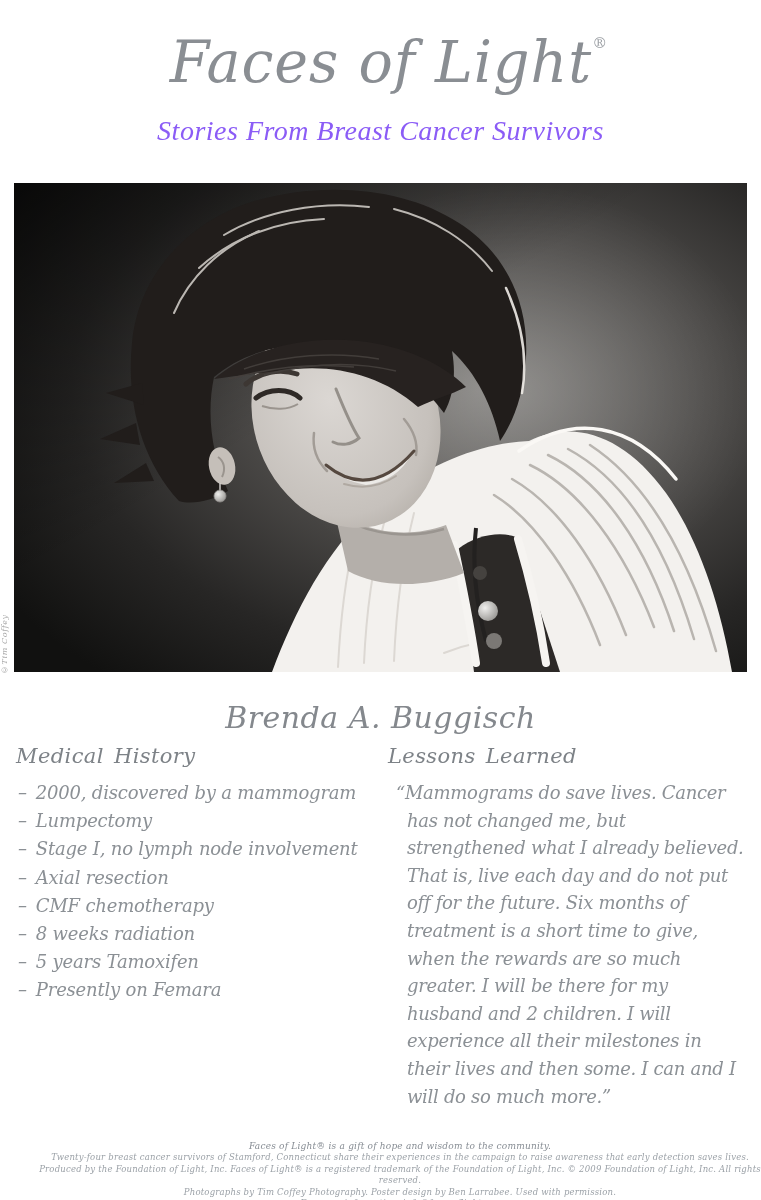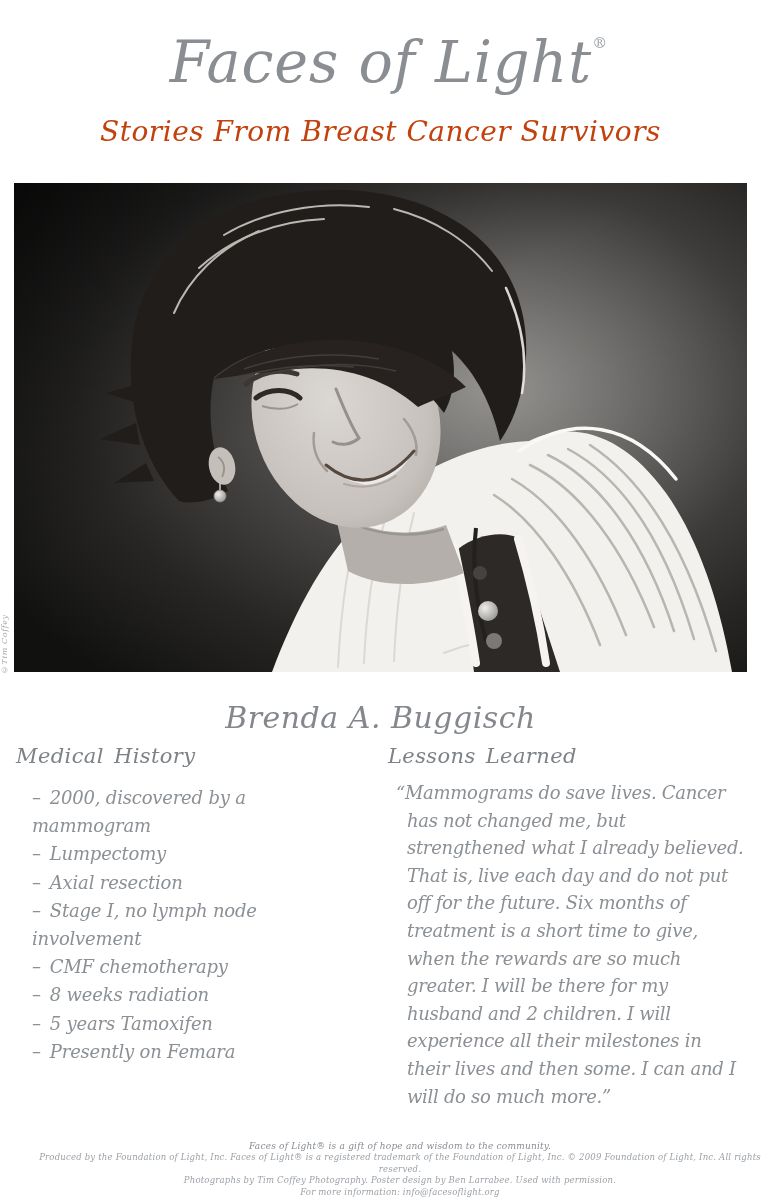--- a/index.html
+++ b/index.html
@@ -26,22 +26,23 @@
     font-size:15px;
     vertical-align:34px;
     letter-spacing:0;
     color:#9a9ea3;
   }
   .subtitle{
     position:absolute;top:115px;left:0;right:0;
     text-align:center;
     font-style:italic;
     font-size:28px;
-    color:#c2410c;
+    color:#8b5cf6;
     letter-spacing:.5px;
+    font-family:Liberation Serif, serif;
   }
   
   .photo{
     position:absolute;left:14px;top:183px;
     width:733px;height:489px;
     background:#111;
   }
   .photo svg{display:block;width:733px;height:489px;}
   .credit{
     position:absolute;left:0px;top:586px;height:88px;
@@ -68,21 +69,21 @@
   .col-right{left:388px;width:366px;}
   .col h2{
     font-size:21px;
     font-weight:normal;
     font-style:italic;
     color:#7d8287;
     margin:0 0 11px 0;
     letter-spacing:.4px;
     word-spacing:3px;
   }
-  .med-list{list-style:none;margin:16px;padding:0;}
+  .med-list{list-style:none;margin:2px;padding:0;}
   .med-list li{
     font-size:18px;
     line-height:28.2px;
     letter-spacing:-.2px;
     color:#8b9095;
   }
   .med-list .dash{margin-right:9px;}
   .quote{
     margin:8px;
     font-size:18px;
@@ -226,34 +227,35 @@
   </div>
   <div class="credit">©Tim Coffey</div>
 
   <div class="survivor-name">Brenda A. Buggisch</div>
 
   <div class="col col-left">
     <h2>Medical History</h2>
     <ul class="med-list">
       <li><span class="dash">–</span><span>2000, discovered by a mammogram</span></li>
       <li><span class="dash">–</span><span>Lumpectomy</span></li>
+      <li><span class="dash">–</span><span>Stage I, no lymph node involvement</span></li>
       <li><span class="dash">–</span><span>Axial resection</span></li>
-      <li><span class="dash">–</span><span>Stage I, no lymph node involvement</span></li>
       <li><span class="dash">–</span><span>CMF chemotherapy</span></li>
       <li><span class="dash">–</span><span>8 weeks radiation</span></li>
       <li><span class="dash">–</span><span>5 years Tamoxifen</span></li>
       <li><span class="dash">–</span><span>Presently on Femara</span></li>
     </ul>
   </div>
 
   <div class="col col-right">
     <h2>Lessons Learned</h2>
     <p class="quote">“Mammograms do save lives. Cancer has not changed me, but strengthened what I already believed. That is, live each day and do not put off for the future. Six months of treatment is a short time to give, when the rewards are so much greater. I will be there for my husband and 2 children. I will experience all their milestones in their lives and then some. I can and I will do so much more.”</p>
   </div>
 
   <div class="footer">
     <p class="em">Faces of Light® is a gift of hope and wisdom to the community.</p>
+    <p>Twenty-four breast cancer survivors of Stamford, Connecticut share their experiences in the campaign to raise awareness that early detection saves lives.</p>
     <p>Produced by the Foundation of Light, Inc. Faces of Light® is a registered trademark of the Foundation of Light, Inc. © 2009 Foundation of Light, Inc. All rights reserved.</p>
     <p>Photographs by Tim Coffey Photography. Poster design by Ben Larrabee. Used with permission.</p>
     <p>For more information: info@facesoflight.org</p>
   </div>
 
 </div>
 
 </body></html>

